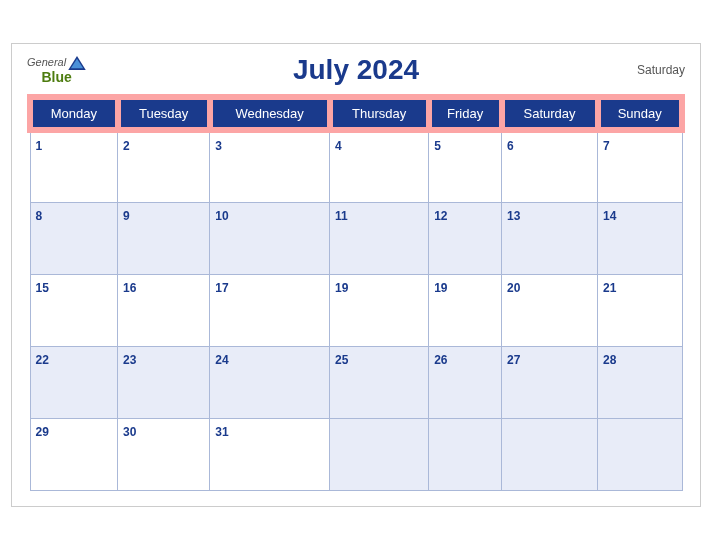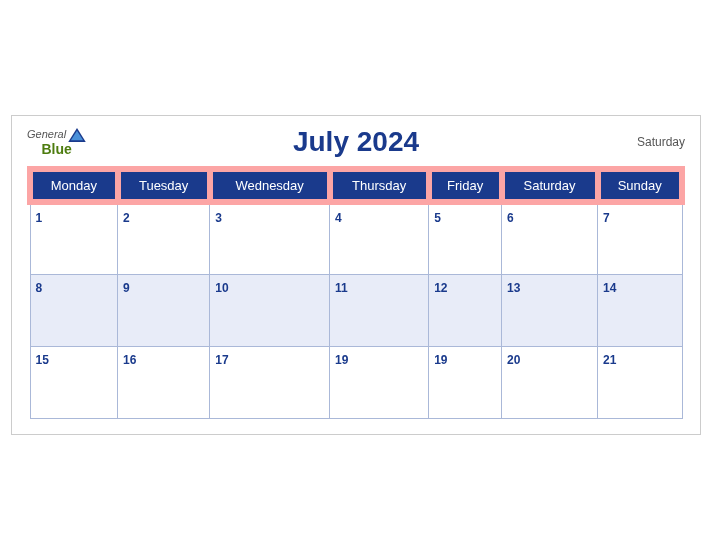--- a/index.html
+++ b/index.html
@@ -150,15 +150,33 @@
         </tr>
         <tr>
           <td><span class="day-num">15</span></td>
           <td><span class="day-num">16</span></td>
           <td><span class="day-num">17</span></td>
           <td><span class="day-num">19</span></td>
           <td><span class="day-num">19</span></td>
           <td><span class="day-num">20</span></td>
           <td><span class="day-num">21</span></td>
         </tr>
+        <tr>
+          <td class="dark-row"><span class="day-num">22</span></td>
+          <td class="dark-row"><span class="day-num">23</span></td>
+          <td class="dark-row"><span class="day-num">24</span></td>
+          <td class="dark-row"><span class="day-num">25</span></td>
+          <td class="dark-row"><span class="day-num">26</span></td>
+          <td class="dark-row"><span class="day-num">27</span></td>
+          <td class="dark-row"><span class="day-num">28</span></td>
+        </tr>
+        <tr>
+          <td><span class="day-num">29</span></td>
+          <td><span class="day-num">30</span></td>
+          <td><span class="day-num">31</span></td>
+          <td class="empty-cell"></td>
+          <td class="empty-cell"></td>
+          <td class="empty-cell"></td>
+          <td class="empty-cell"></td>
+        </tr>
       </tbody>
   </table>
 </div>
 
 </body></html>

